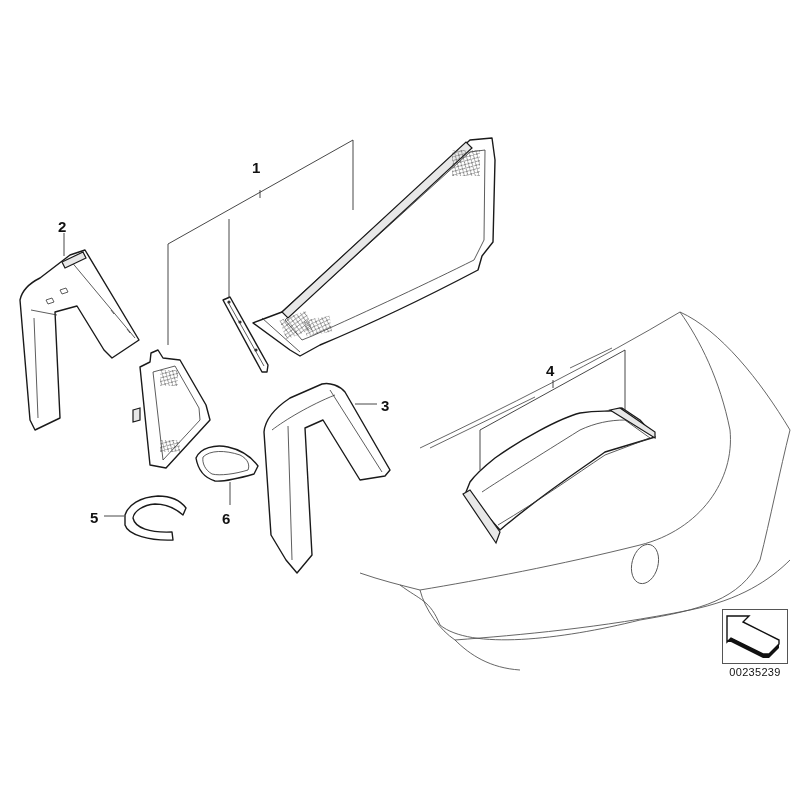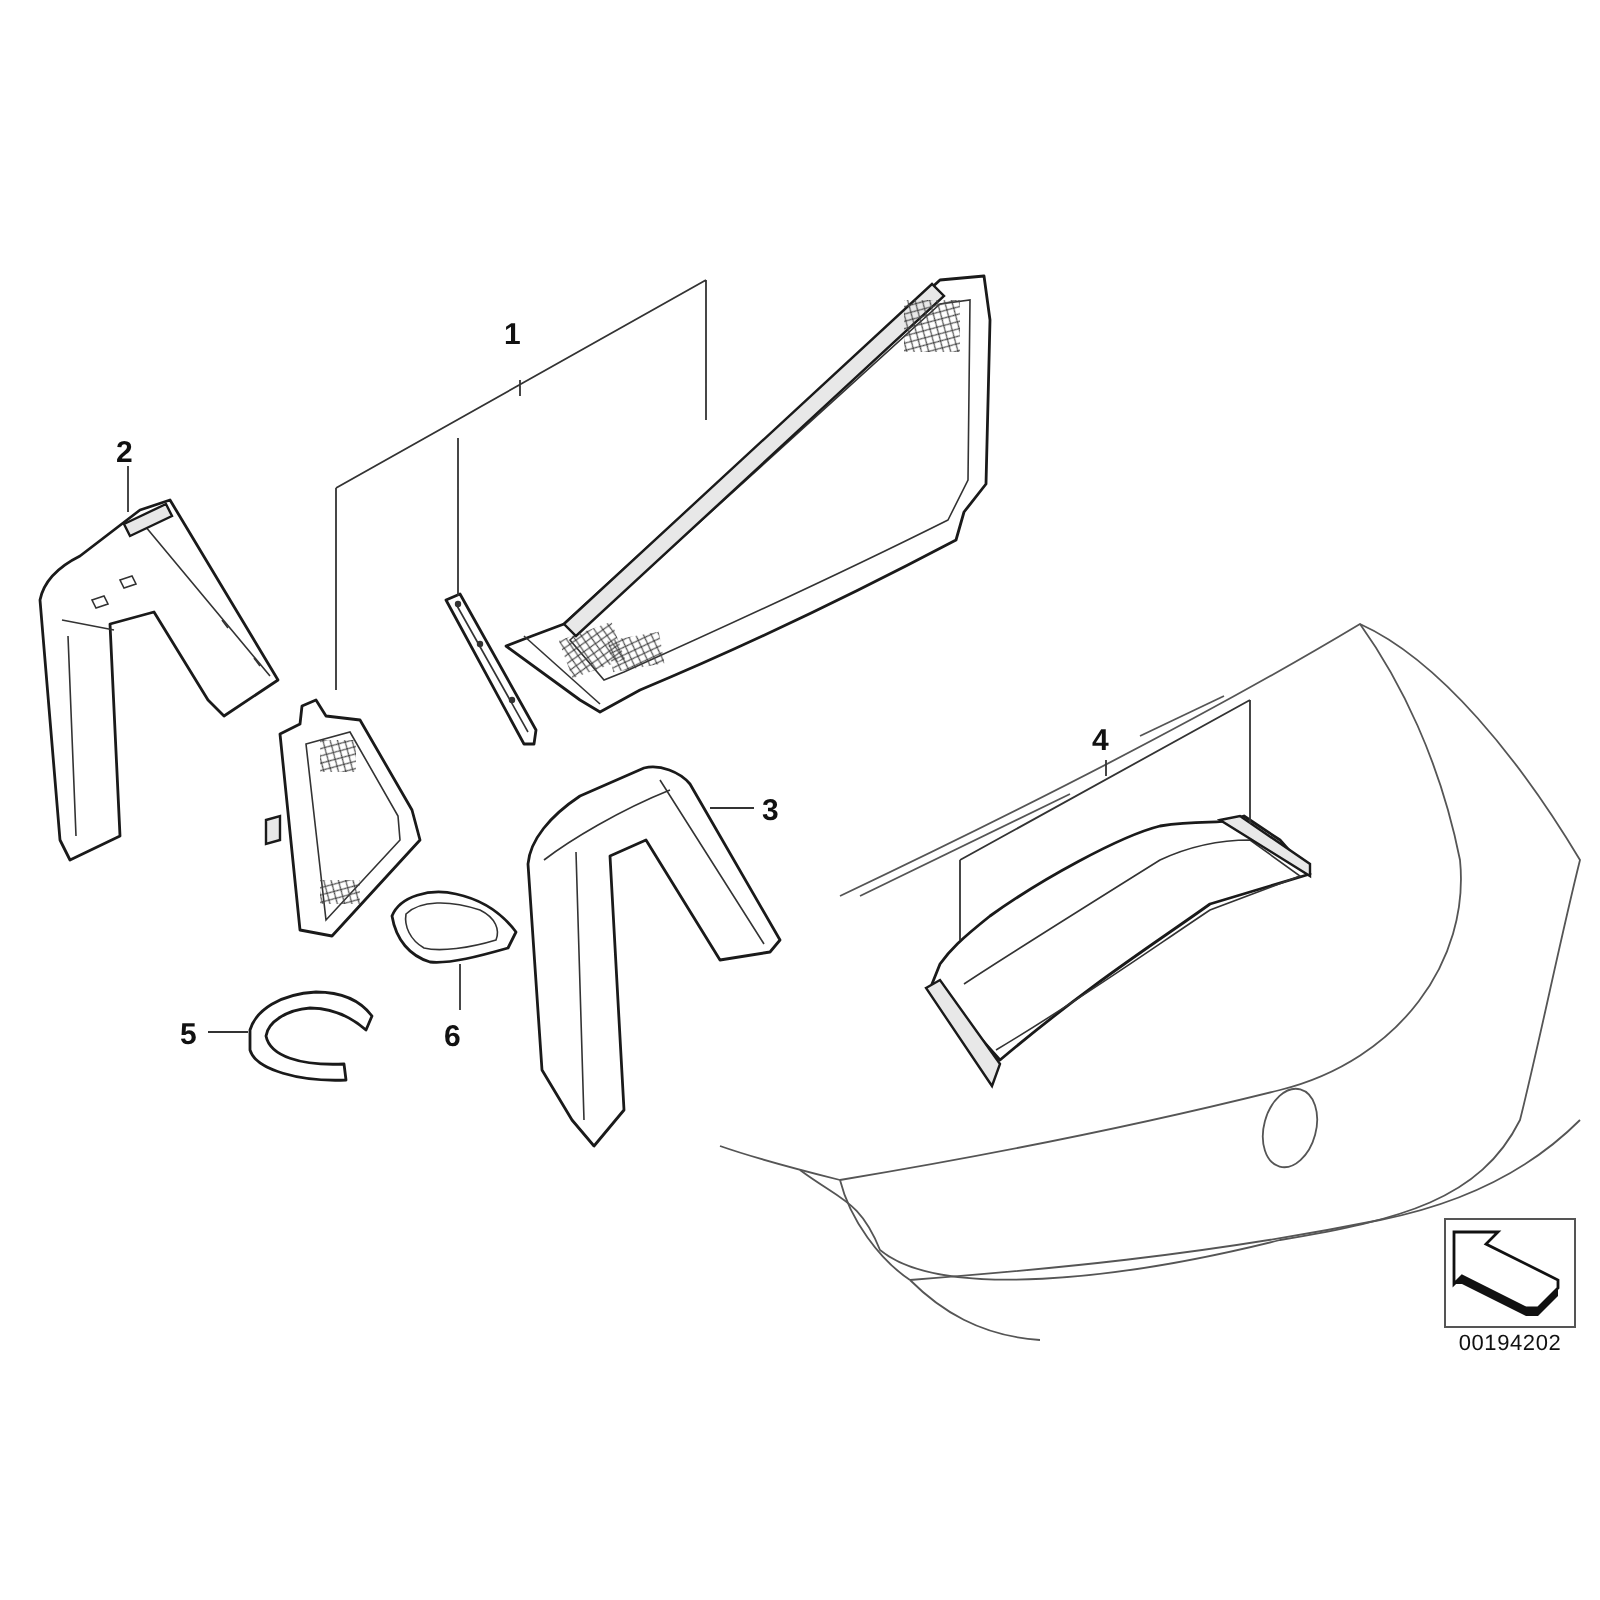--- a/index.html
+++ b/index.html
@@ -104,13 +104,13 @@
 <div class="callout" style="left:546px;top:363px;">4</div>
 <div class="callout" style="left:90px;top:510px;">5</div>
 <div class="callout" style="left:222px;top:511px;">6</div>
 
 <div class="ref-box">
   <svg width="64" height="53" viewBox="0 0 64 53">
     <path d="M4 6 L 26 6 L 20 12 L 56 30 L 56 34 L 46 44 L 40 44 L 8 28 L 4 32 Z" fill="#fff" stroke="#111" stroke-width="1.4"></path>
     <path d="M4 32 L 8 28 L 40 44 L 46 44 L 56 34 L 56 38 L 46 48 L 40 48 L 8 32 Z" fill="#111"></path>
   </svg>
 </div>
-<div class="ref-number">00194202</div>
+<div class="ref-number">00235239</div>
 
 </body></html>

